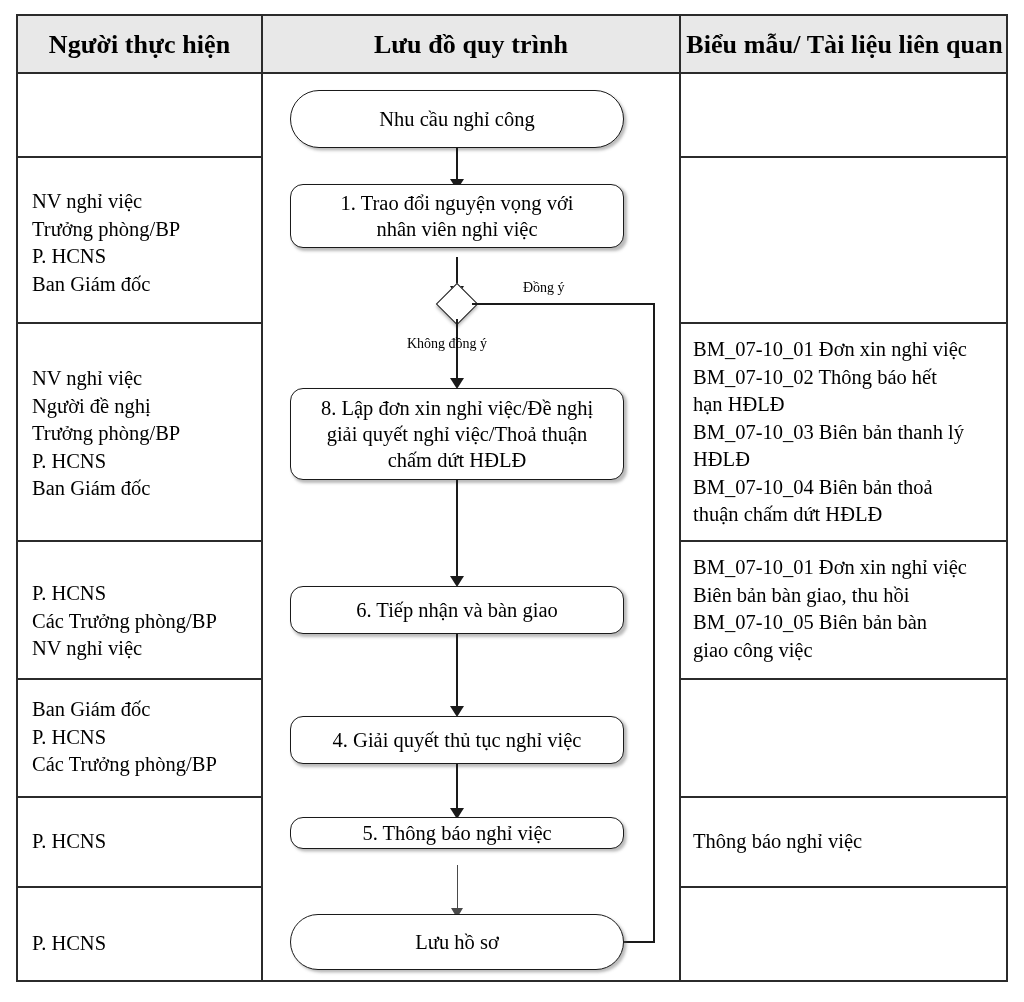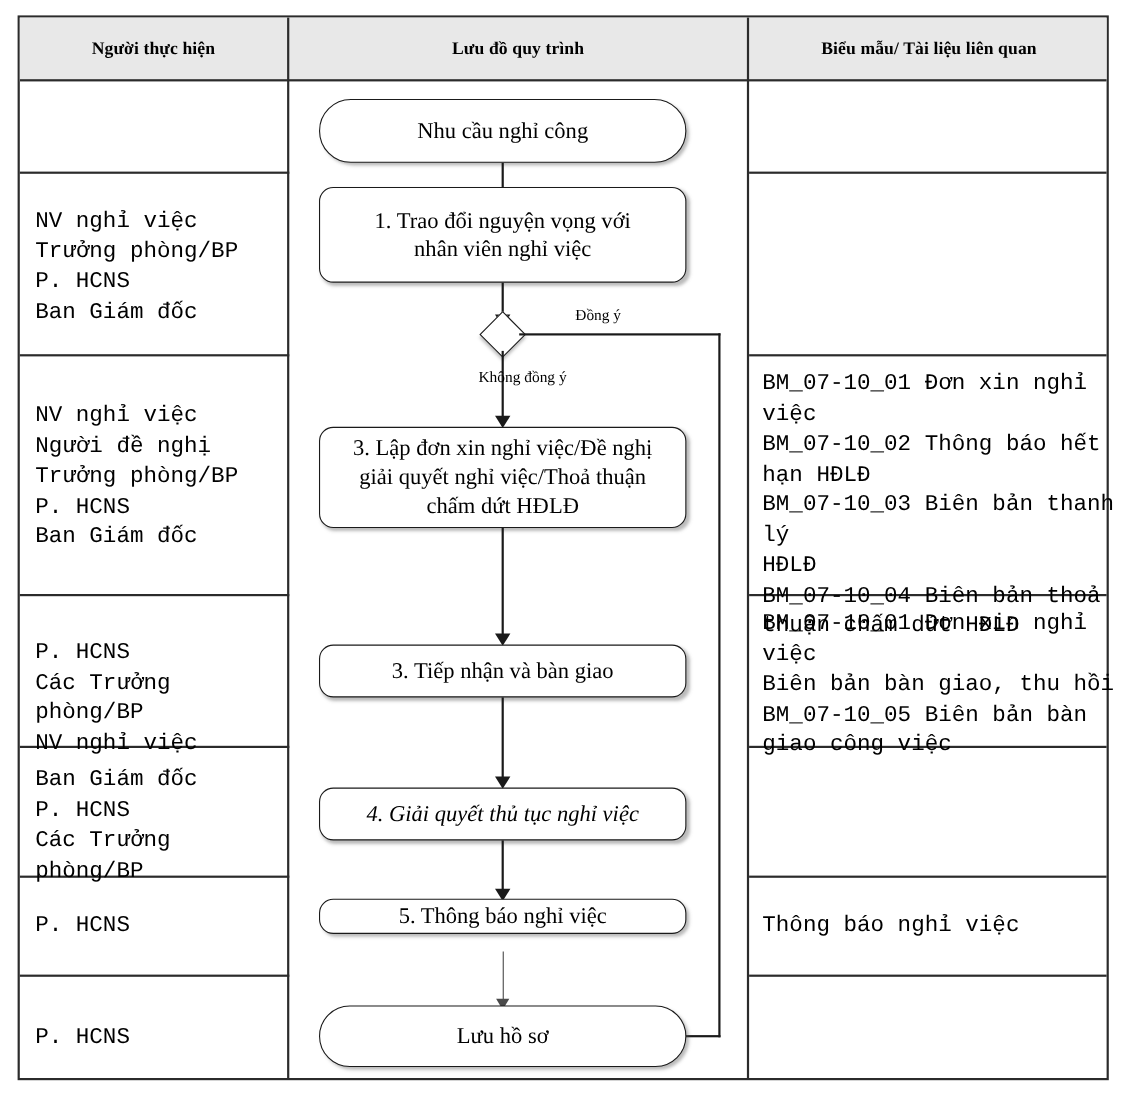--- a/index.html
+++ b/index.html
@@ -63,31 +63,30 @@
     background: #e8e8e8;
   }
   .hdr-cell {
     position: absolute;
     top: 0;
     height: 58px;
     display: flex;
     align-items: center;
     justify-content: center;
     font-weight: bold;
-    font-size: 16px;
+    font-size: 26px;
     letter-spacing: .1px;
   }
 
   
   .cell-text {
     position: absolute;
     font-size: 20.5px;
     line-height: 27.5px;
     white-space: pre-line;
-    font-family: Liberation Mono, monospace;
   }
 
   
   .node {
     position: absolute;
     box-sizing: border-box;
     border: 1.6px solid #1a1a1a;
     background: #ffffff;
     display: flex;
     align-items: center;
@@ -209,51 +208,51 @@
 Biên bản bàn giao, thu hồi
 BM_07-10_05 Biên bản bàn
 giao công việc</div>
     <div class="cell-text" style="left:675px; top:812px; width:320px;">Thông báo nghỉ việc</div>
 
     <div class="node terminator" style="left:272px; top:74px; width:334px; height:58px;">Nhu cầu nghỉ công</div>
 
     <div class="vline" style="left:438px; top:132px; height:36px;"></div>
     <div class="arrow-down" style="left:432px; top:163px;"></div>
 
-    <div class="node process" style="left:272px; top:154px; width:334px; height:87px;">1. Trao đổi nguyện vọng với
+    <div class="node process" style="left:272px; top:168px; width:334px; height:64px;">1. Trao đổi nguyện vọng với
 nhân viên nghỉ việc</div>
 
     <div class="vline" style="left:438px; top:241px; height:38px;"></div>
     <div class="arrow-down" style="left:432px; top:270px;"></div>
 
     <div class="diamond" style="left:424px; top:273px; width:30px; height:30px;"></div>
 
     <div class="hline" style="left:454px; top:287px; width:183px;"></div>
     <div class="vline" style="left:635px; top:287px; height:640px;"></div>
     <div class="hline" style="left:595px; top:925px; width:42px;"></div>
     <div class="arrow-left" style="left:586px; top:918px;"></div>
     <div class="edge-label" style="left:505px; top:262px;">Đồng ý</div>
 
     <div class="vline" style="left:438px; top:303px; height:68px;"></div>
     <div class="arrow-down" style="left:432px; top:362px;"></div>
-    <div class="edge-label" style="left:389px; top:318px;margin-left:28px;">Không đồng ý</div>
-
-    <div class="node process" style="left:272px; top:372px; width:334px; height:92px;">3. Lập đơn xin nghỉ việc/Đề nghị
+    <div class="edge-label" style="left:389px; top:318px;">Không đồng ý</div>
+
+    <div class="node process" style="left:272px; top:372px; width:334px; height:92px;">8. Lập đơn xin nghỉ việc/Đề nghị
 giải quyết nghỉ việc/Thoả thuận
 chấm dứt HĐLĐ</div>
 
     <div class="vline" style="left:438px; top:464px; height:104px;"></div>
     <div class="arrow-down" style="left:432px; top:560px;"></div>
 
-    <div class="node process" style="left:272px; top:570px; width:334px; height:48px;">3. Tiếp nhận và bàn giao</div>
+    <div class="node process" style="left:272px; top:570px; width:334px; height:48px;">6. Tiếp nhận và bàn giao</div>
 
     <div class="vline" style="left:438px; top:618px; height:80px;"></div>
     <div class="arrow-down" style="left:432px; top:690px;"></div>
 
-    <div class="node process" style="left:272px; top:700px; width:334px; height:48px;font-style:italic;">4. Giải quyết thủ tục nghỉ việc</div>
+    <div class="node process" style="left:272px; top:700px; width:334px; height:48px;">4. Giải quyết thủ tục nghỉ việc</div>
 
     <div class="vline" style="left:438px; top:748px; height:52px;"></div>
     <div class="arrow-down" style="left:432px; top:792px;"></div>
 
     <div class="node process" style="left:272px; top:801px; width:334px; height:32px;">5. Thông báo nghỉ việc</div>
 
     <div class="vline thin" style="left:438.5px; top:849px; height:52px;"></div>
     <div class="arrow-down thin" style="left:433px; top:892px;"></div>
 
     <div class="node terminator" style="left:272px; top:898px; width:334px; height:56px;">Lưu hồ sơ</div>

